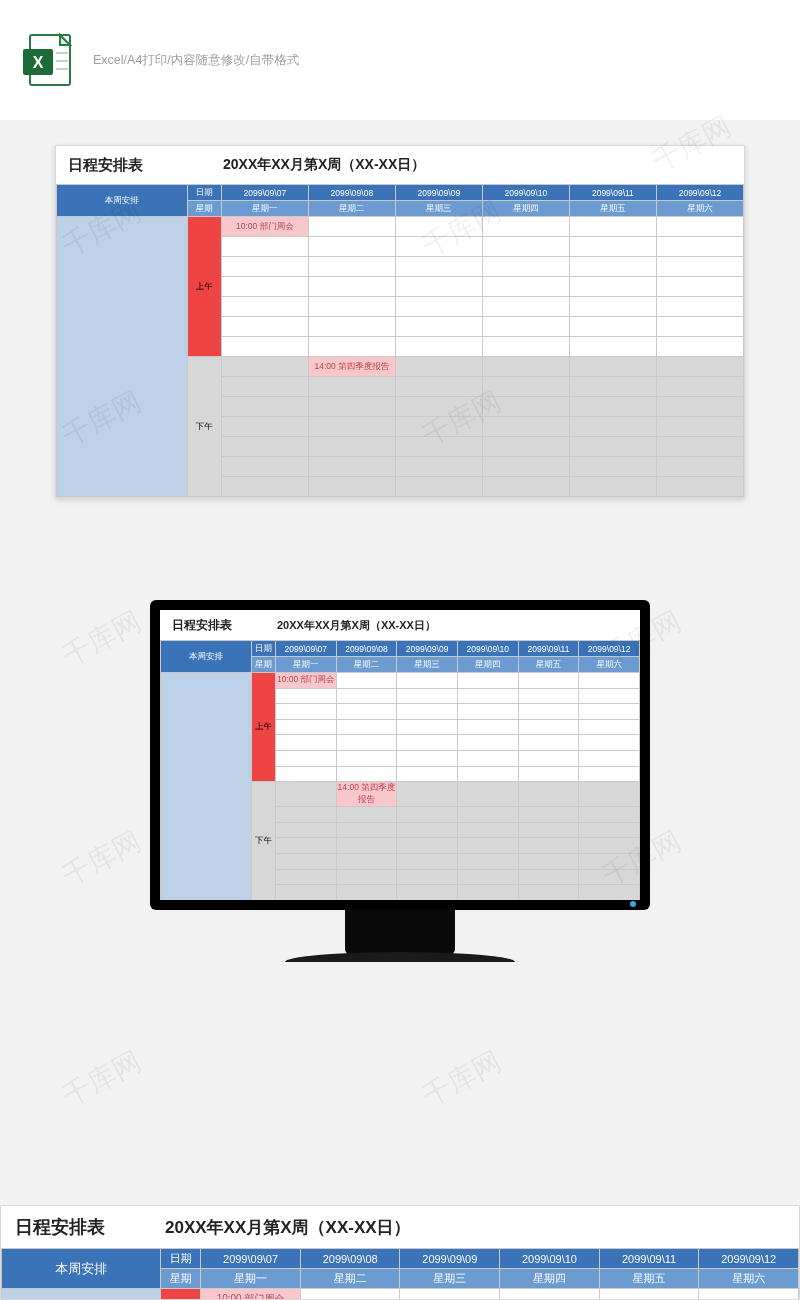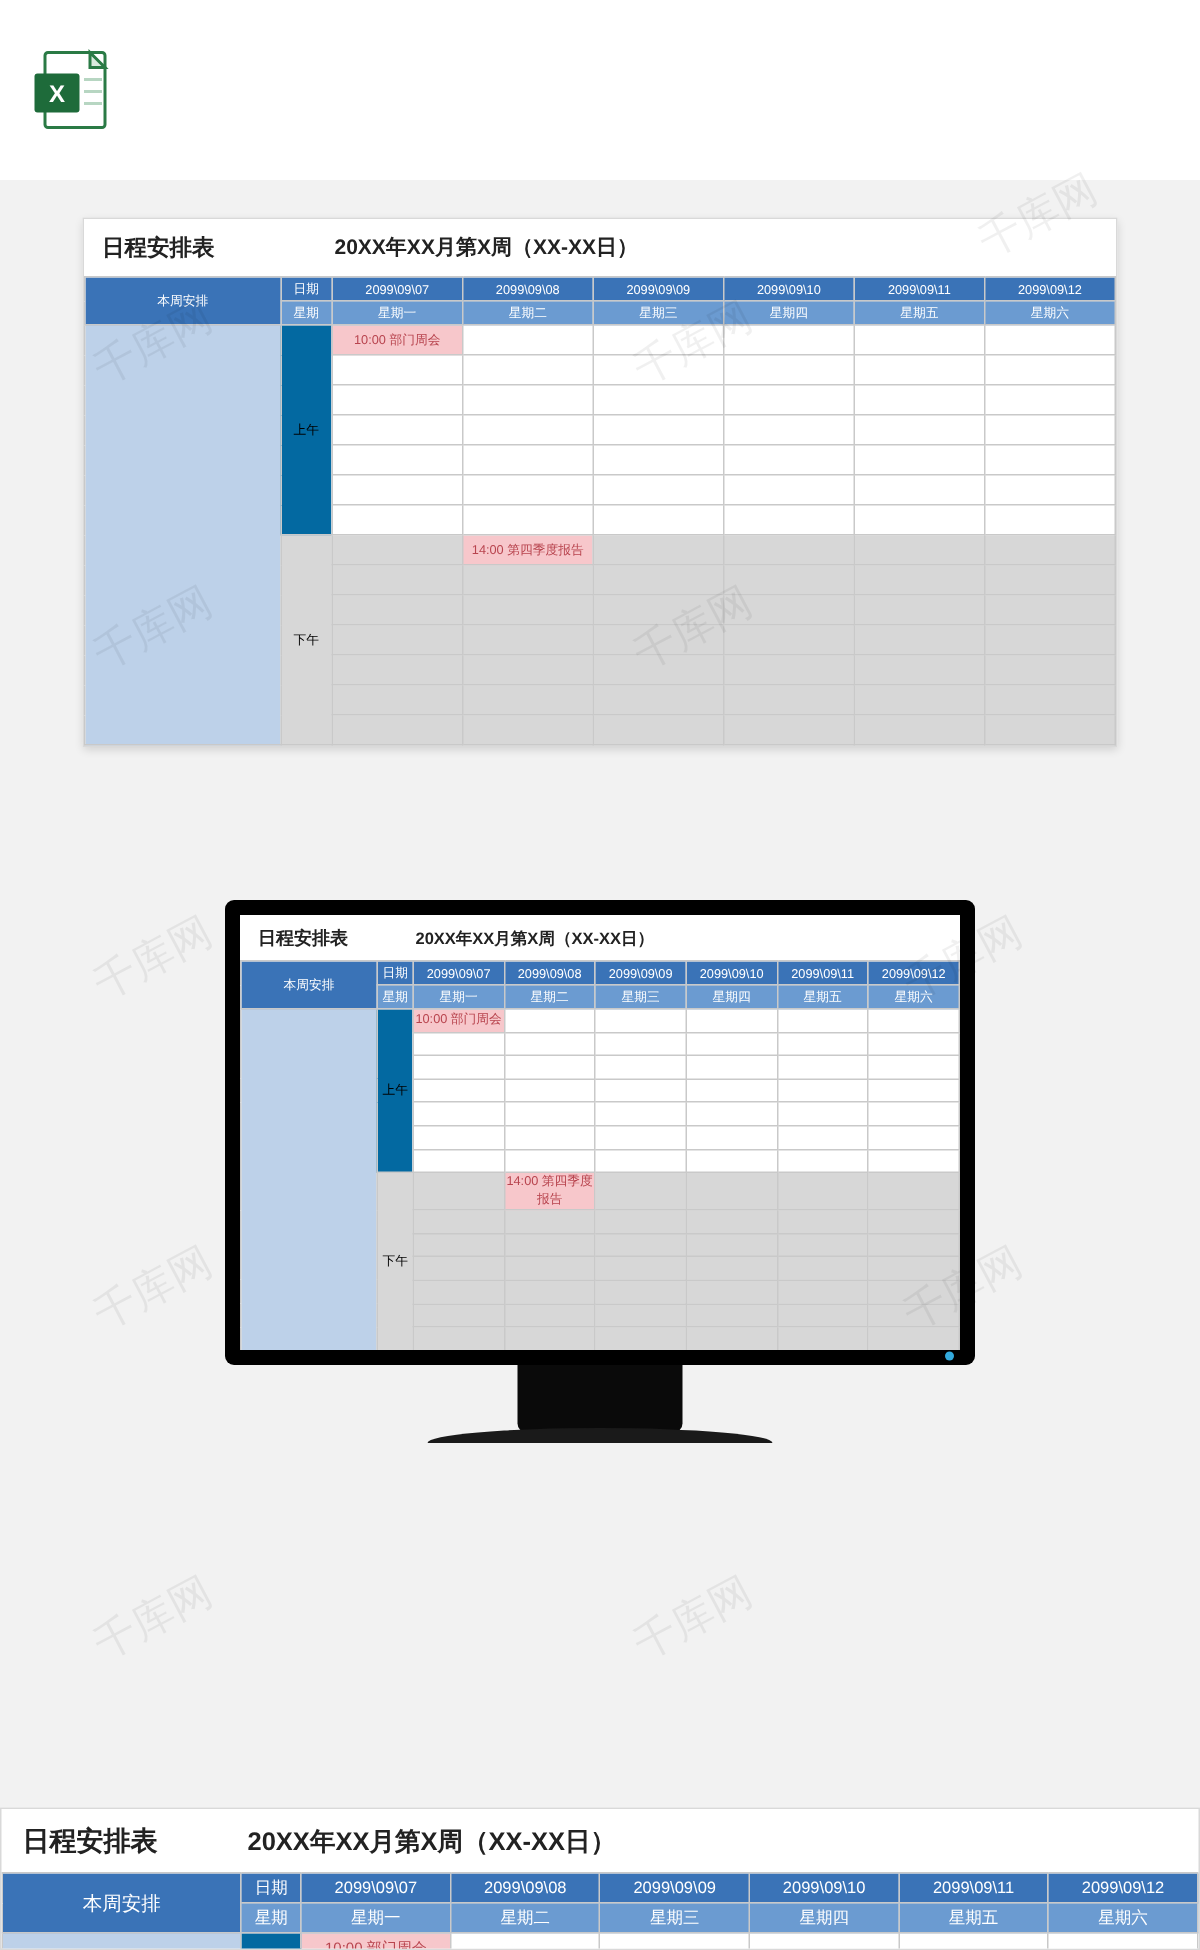--- a/index.html
+++ b/index.html
@@ -69,21 +69,21 @@
     border: 1px solid #c9c9c9;
     font-size: 8.5px;
     text-align: center;
     vertical-align: middle;
     padding: 0;
   }
   .h-date-row th { background:#3a73b7; color:#fff; height:16px; font-weight:400;}
   .h-day-row th  { background:#6b9bd1; color:#fff; height:16px; font-weight:400;}
   .left-dark { background:#1f4a80; color:#fff; font-size:11px; font-weight:600;}
   .left-light { background:#bdd1e9; }
-  .am-lbl { background:#0369a1; font-size:10px;}
+  .am-lbl { background:#ef4444; font-size:10px;}
   .pm-lbl { background:#d7d7d7; font-size:10px;}
   .am-cell { background:#fff; height:20px;}
   .pm-cell { background:#d7d7d7; height:20px;}
   .event-pink { background:#f7c7cb !important; color:#b8444e; font-size:8.5px; }
 
   
   .panel1 { left:55px; top:145px; width:690px; }
   
   .panel2 { left:0; top:0; width:100%; height:100%; box-shadow:none; border:none;}
 
@@ -131,20 +131,21 @@
       <rect x="10" y="4" width="40" height="50" rx="2" fill="#fff" stroke="#2a7a45" stroke-width="2"></rect>
       <path d="M40 4 L50 14 L40 14 Z" fill="#d9eadd" stroke="#2a7a45" stroke-width="2"></path>
       <rect x="3" y="18" width="30" height="26" rx="2" fill="#1e6b3a"></rect>
       <text x="18" y="37" text-anchor="middle" font-size="16" font-weight="700" fill="#fff" font-family="Arial">X</text>
       <line x1="36" y1="22" x2="48" y2="22" stroke="#b7d6c2" stroke-width="2"></line>
       <line x1="36" y1="30" x2="48" y2="30" stroke="#b7d6c2" stroke-width="2"></line>
       <line x1="36" y1="38" x2="48" y2="38" stroke="#b7d6c2" stroke-width="2"></line>
     </svg>
   </div>
   <div class="title-block">
+    <div class="sub-title">Excel/A4打印/内容随意修改/自带格式</div>
   </div>
 </div>
 
 <div class="schedule-panel panel1">
   <div class="panel-head">
     <span class="lbl">日程安排表</span>
     <span class="subtitle">20XX年XX月第X周（XX-XX日）</span>
   </div>
   <table class="grid" id="grid1">
       <colgroup>

